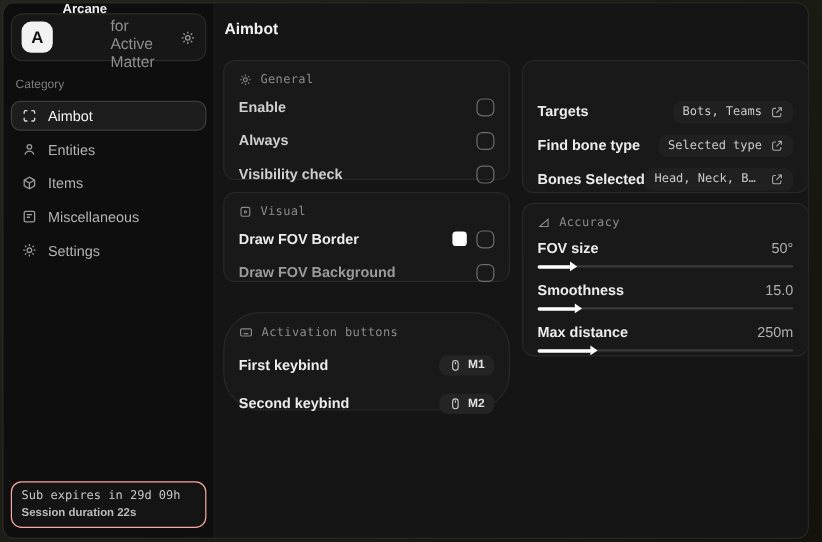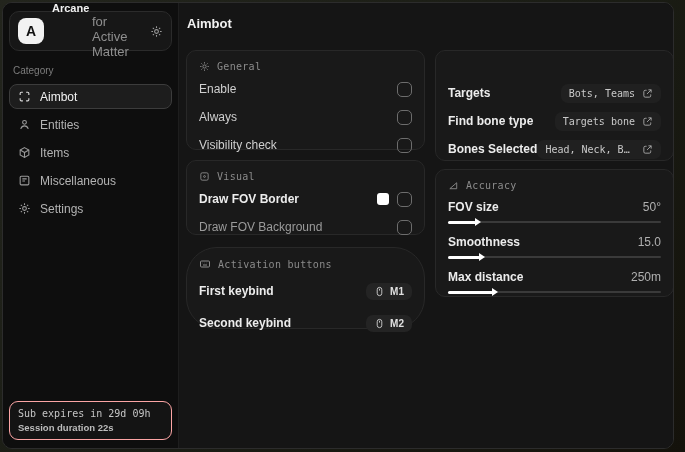--- a/index.html
+++ b/index.html
@@ -57,25 +57,25 @@
     border-radius:10px; padding:10px 12px;
   }
   .card-hd {
     display:flex; align-items:flex-end; gap:7px;
     font-family:"DejaVu Sans Mono", monospace; font-size:10px; color:#8b8b8b;
     letter-spacing:0.3px;
   }
   .card-hd .ic { display:flex; color:#8b8b8b; }
   .c-general { left:7px;  top:47px;  width:239px; height:100px; }
   .c-visual  { left:7px;  top:157px; width:239px; height:75px;  }
-  .c-activ   { left:7px;  top:244px; width:239px; height:82px;border-radius:31px;  }
+  .c-activ   { left:7px;  top:257px; width:239px; height:82px;border-radius:31px;  }
   .c-tracker { left:256px; top:47px;  width:239px; height:111px; }
   .c-accur   { left:256px; top:166px; width:239px; height:128px; }
   .row { display:flex; align-items:center; justify-content:space-between; height:22px; margin-top:6px; }
-  .row .lbl { font-size:12px; color:#cfcfcf; }
+  .row .lbl { font-size:12px; color:#cfcfcf;font-weight:bold; }
   .row .lbl.bright { color:#ececec; font-weight:bold; }
   .row .lbl.dim { color:#9b9b9b; }
   .checkbox {
     width:15px; height:15px; border:1.5px solid #6d6d6d; border-radius:5px;
     background:transparent; cursor:pointer; flex:0 0 auto;
   }
   .swatch { width:12px; height:12px; border-radius:3px; cursor:pointer; margin-right:8px; }
   .right-group { display:flex; align-items:center; }
   .keybind {
     display:flex; align-items:center; gap:5px; background:#242424;
@@ -276,21 +276,21 @@
           <span class="ic">
             <svg width="11" height="11" viewBox="0 0 24 24" fill="none" stroke="currentColor" stroke-width="2">
               <path d="M14 4h6v6M20 4l-9 9M10 5H7a3 3 0 0 0-3 3v9a3 3 0 0 0 3 3h9a3 3 0 0 0 3-3v-3"></path>
             </svg>
           </span>
         </span>
       </div>
       <div class="t-row">
         <span class="lbl">Find bone type</span>
         <span class="drop">
-          <span>Targets bone</span>
+          <span>Selected type</span>
           <span class="ic">
             <svg width="11" height="11" viewBox="0 0 24 24" fill="none" stroke="currentColor" stroke-width="2">
               <path d="M14 4h6v6M20 4l-9 9M10 5H7a3 3 0 0 0-3 3v9a3 3 0 0 0 3 3h9a3 3 0 0 0 3-3v-3"></path>
             </svg>
           </span>
         </span>
       </div>
       <div class="t-row">
         <span class="lbl">Bones Selected</span>
         <span class="drop" style="max-width:138px;overflow:hidden;">

